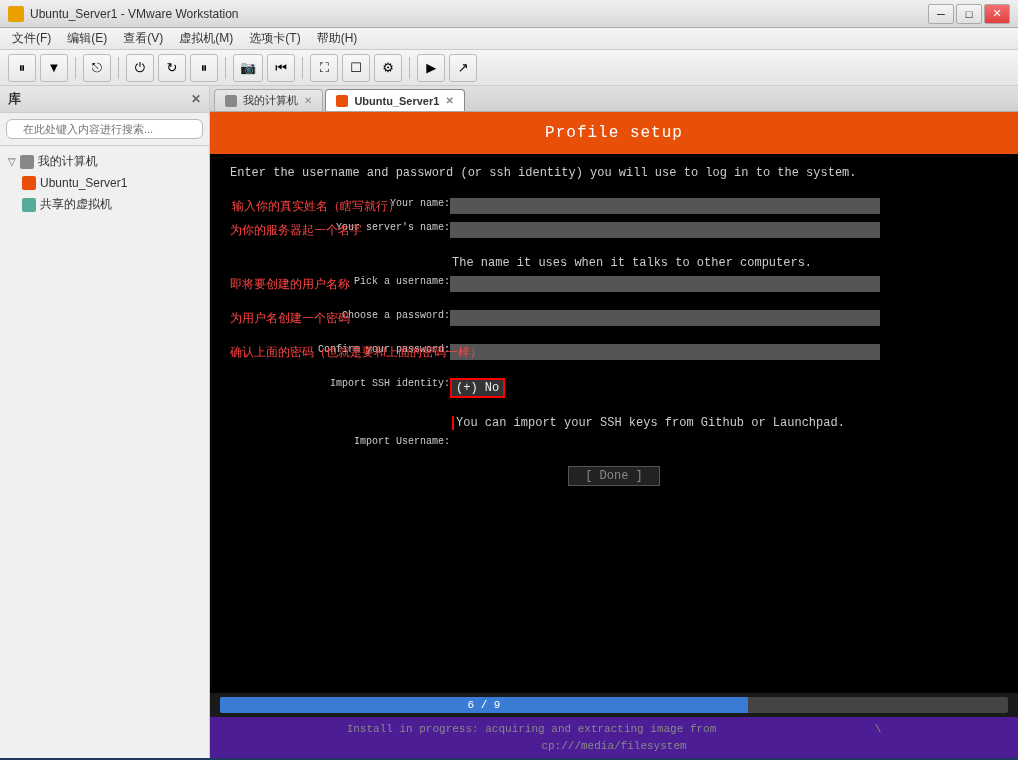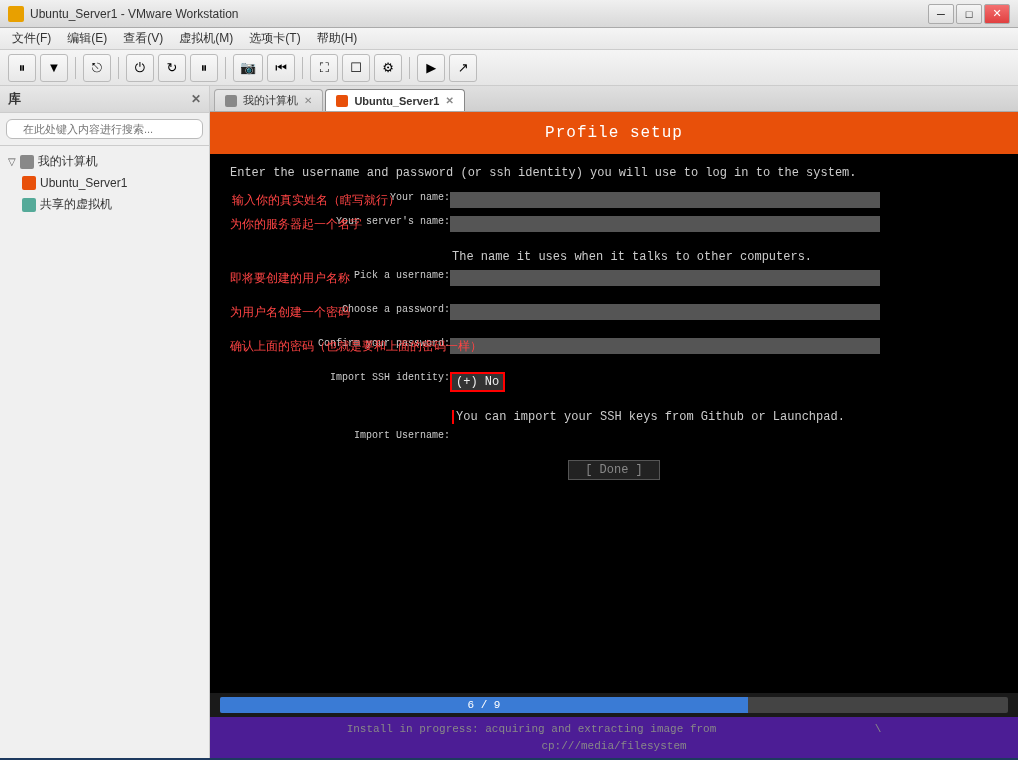--- a/index.html
+++ b/index.html
@@ -138,21 +138,21 @@
     
     .vm-terminal {
       background: #000;
       color: #ccc;
       font-family: 'Courier New', monospace;
       font-size: 12px;
       padding: 10px 20px;
       flex: 1;
     }
 
-    .vm-intro { margin-bottom: 10px; line-height: 1.5; }
+    .vm-intro { margin-bottom: 16px; line-height: 1.5; }
 
     .form-row {
       display: flex;
       align-items: flex-start;
       margin-bottom: 18px;
     }
     .form-label {
       color: #ccc;
       font-family: 'Courier New', monospace;
       font-size: 10px;

